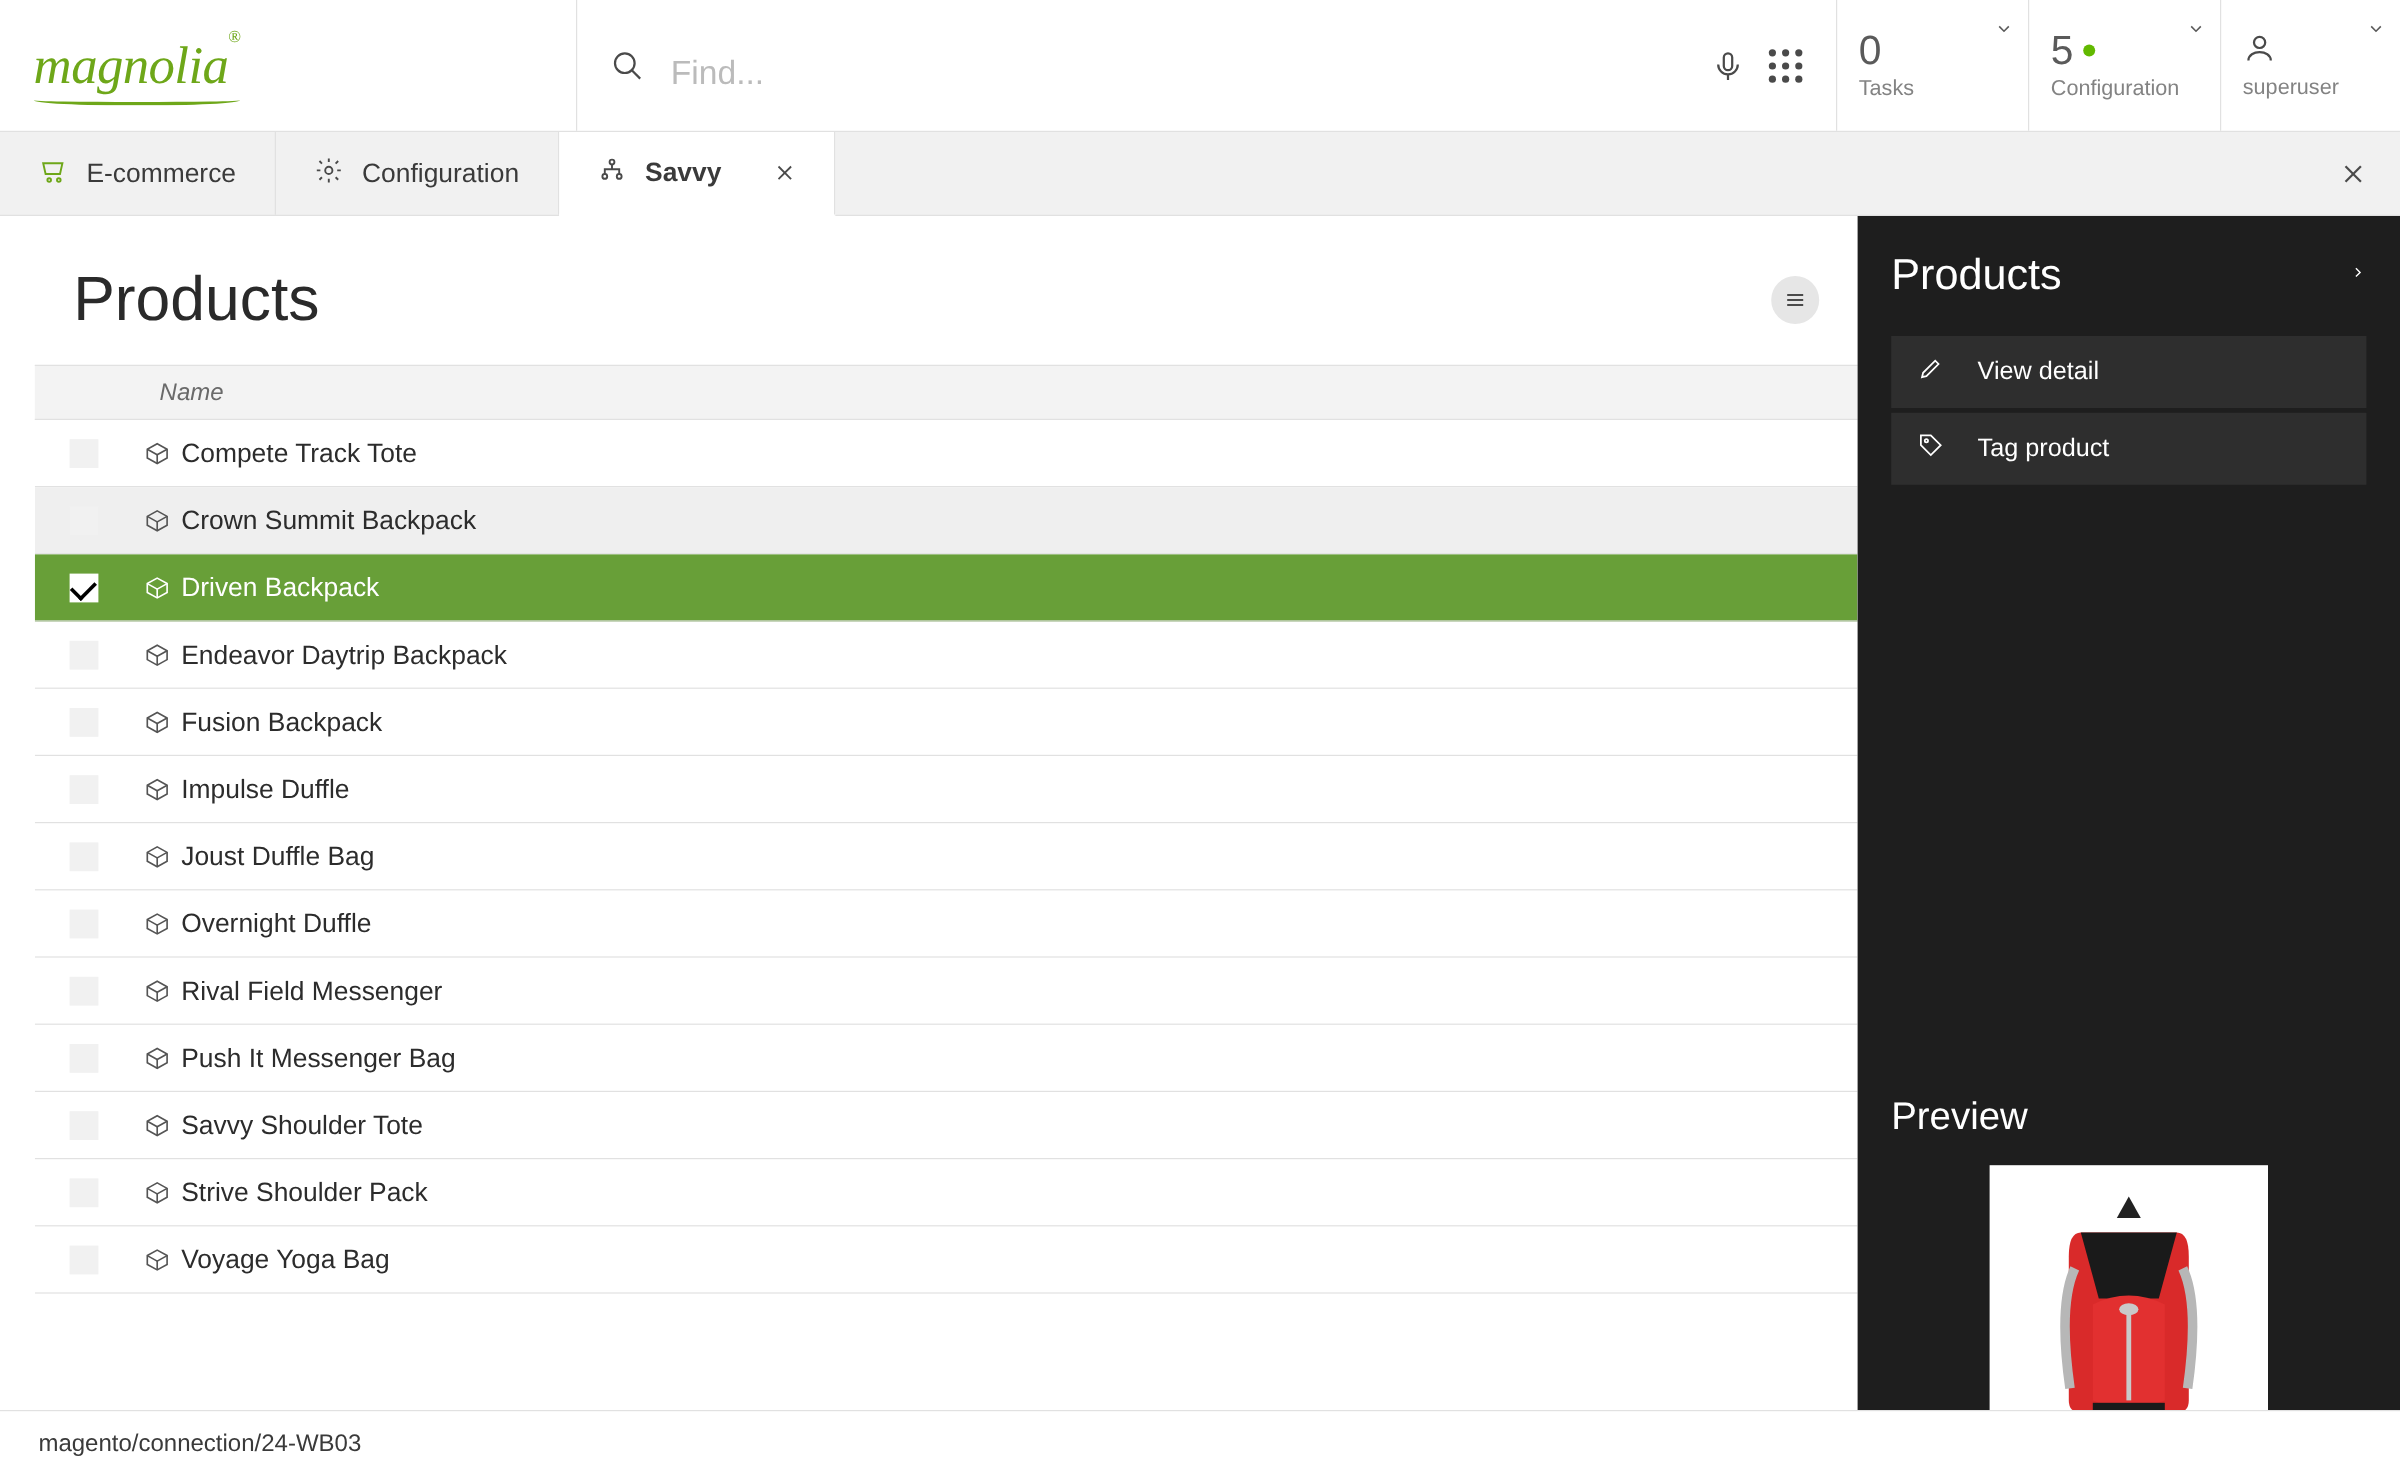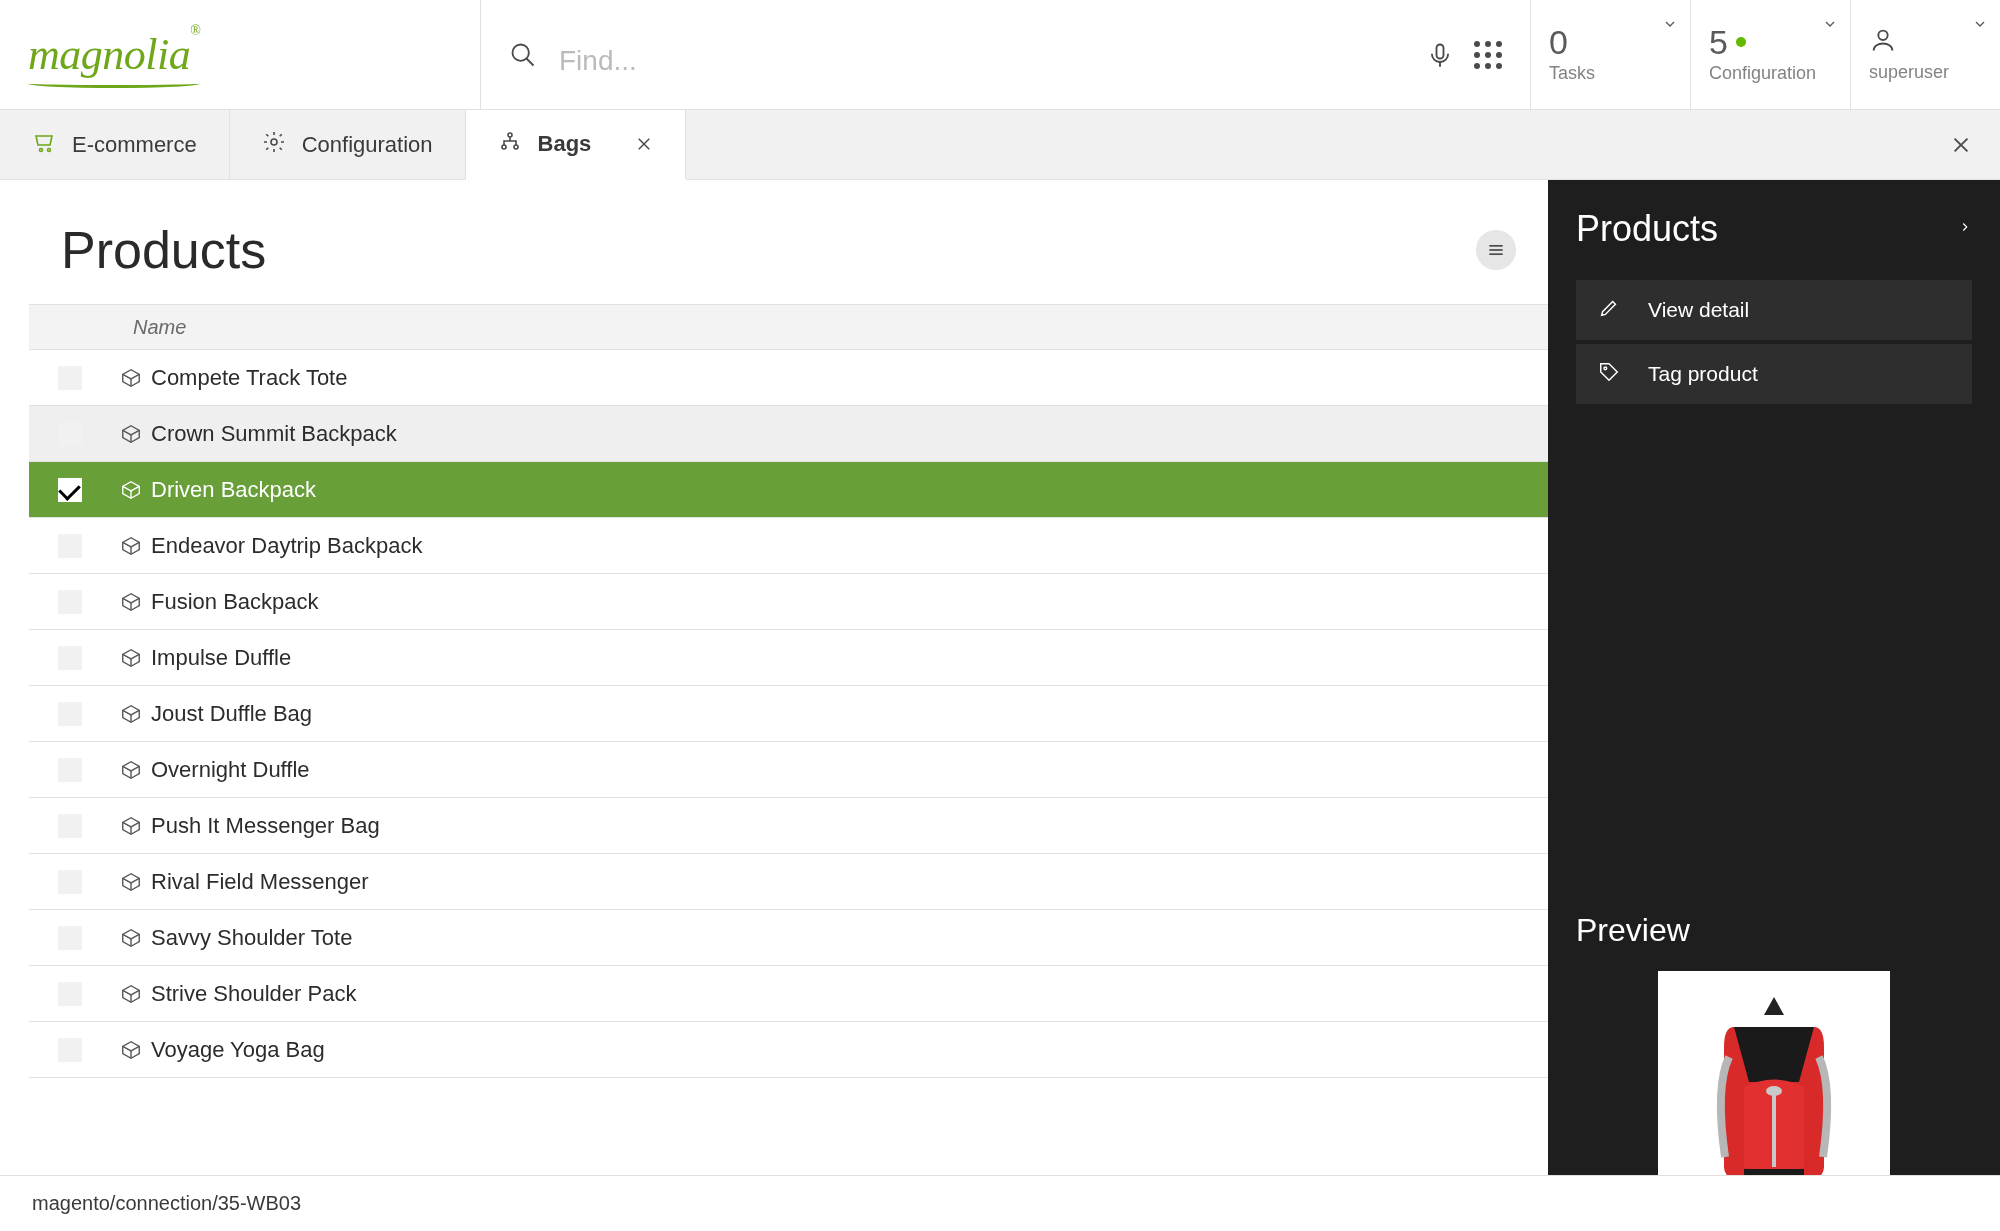--- a/index.html
+++ b/index.html
@@ -348,21 +348,21 @@
             <path d="M12 2v3M12 19v3M4.2 4.2l2.1 2.1M17.7 17.7l2.1 2.1M2 12h3M19 12h3M4.2 19.8l2.1-2.1M17.7 6.3l2.1-2.1"></path>
           </svg></span>
         <span>Configuration</span>
       </div><div class="tab active">
         <span><svg class="ico" viewBox="0 0 24 24">
             <circle cx="6" cy="18" r="2"></circle>
             <circle cx="18" cy="18" r="2"></circle>
             <circle cx="12" cy="6" r="2"></circle>
             <path d="M12 8v4M12 12H6v4M12 12h6v4"></path>
           </svg></span>
-        <span>Bags</span>
+        <span>Savvy</span>
         <svg class="close" viewBox="0 0 24 24" fill="none" stroke="#4a4a4a" stroke-width="2">
           <line x1="5" y1="5" x2="19" y2="19"></line>
           <line x1="19" y1="5" x2="5" y2="19"></line>
         </svg>
       </div></div>
   <div class="tabs-spacer"></div>
   <div class="tabs-close">
     <svg width="22" height="22" viewBox="0 0 24 24" fill="none" stroke="#4a4a4a" stroke-width="2">
         <line x1="5" y1="5" x2="19" y2="19"></line>
         <line x1="19" y1="5" x2="5" y2="19"></line>
@@ -497,34 +497,34 @@
           <div class="cb">
             <div class="cb-box"></div>
           </div>
           <div class="pkg">
             <svg viewBox="0 0 24 24">
               <path d="M12 3l9 5v8l-9 5-9-5V8z"></path>
               <path d="M3 8l9 5 9-5"></path>
               <line x1="12" y1="13" x2="12" y2="21"></line>
             </svg>
           </div>
+          <div>Rival Field Messenger</div>
+        </div>
+        <div class="row">
+          <div class="cb">
+            <div class="cb-box"></div>
+          </div>
+          <div class="pkg">
+            <svg viewBox="0 0 24 24">
+              <path d="M12 3l9 5v8l-9 5-9-5V8z"></path>
+              <path d="M3 8l9 5 9-5"></path>
+              <line x1="12" y1="13" x2="12" y2="21"></line>
+            </svg>
+          </div>
           <div>Push It Messenger Bag</div>
-        </div>
-        <div class="row">
-          <div class="cb">
-            <div class="cb-box"></div>
-          </div>
-          <div class="pkg">
-            <svg viewBox="0 0 24 24">
-              <path d="M12 3l9 5v8l-9 5-9-5V8z"></path>
-              <path d="M3 8l9 5 9-5"></path>
-              <line x1="12" y1="13" x2="12" y2="21"></line>
-            </svg>
-          </div>
-          <div>Rival Field Messenger</div>
         </div>
         <div class="row">
           <div class="cb">
             <div class="cb-box"></div>
           </div>
           <div class="pkg">
             <svg viewBox="0 0 24 24">
               <path d="M12 3l9 5v8l-9 5-9-5V8z"></path>
               <path d="M3 8l9 5 9-5"></path>
               <line x1="12" y1="13" x2="12" y2="21"></line>
@@ -596,14 +596,14 @@
         <ellipse cx="80" cy="104" rx="8" ry="5" fill="#c9c9c9"></ellipse>
         <path d="M35 70 q-14 30 -4 100" fill="none" stroke="#b7b7b7" stroke-width="8"></path>
         <path d="M125 70 q14 30 4 100" fill="none" stroke="#b7b7b7" stroke-width="8"></path>
         <rect x="50" y="182" width="60" height="10" fill="#1a1a1a"></rect>
       </svg>
     </div>
   </div>
 </div>
 
 <div class="statusbar">
-  <span>magento/connection/35-WB03</span>
+  <span>magento/connection/24-WB03</span>
 </div>
 
 </body></html>

